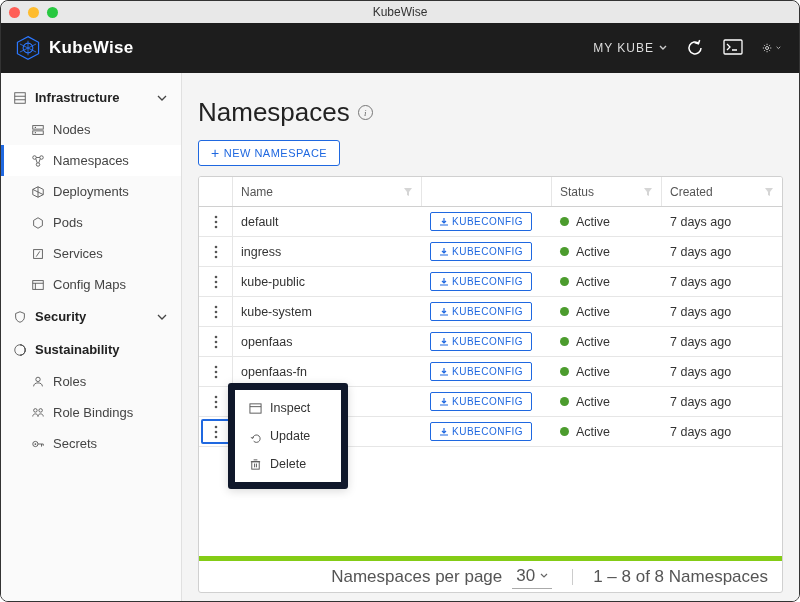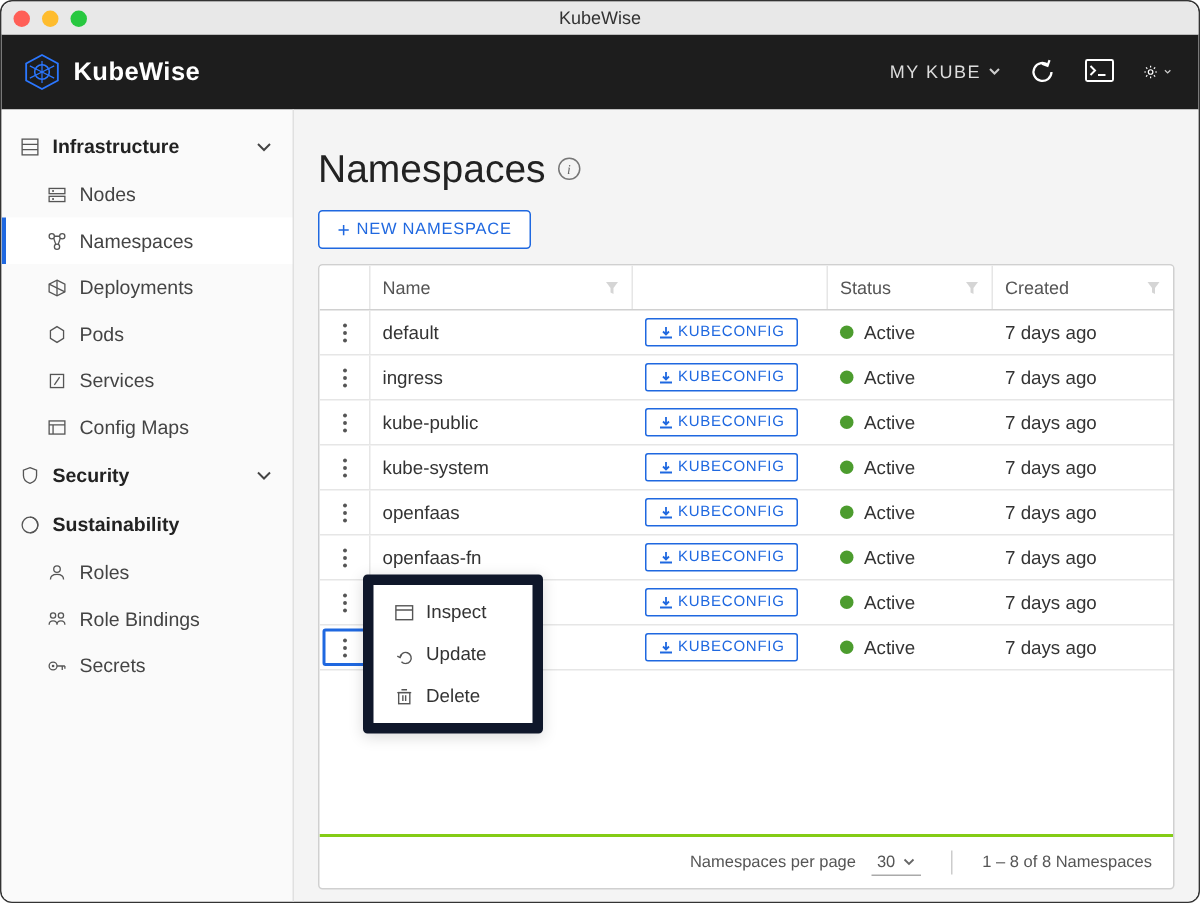--- a/index.html
+++ b/index.html
@@ -14,21 +14,21 @@
 
 .topbar { height: 50px; background: #1d1d1d; display: flex; align-items: center; padding: 0 14px; color: #fff; }
 .logo-wrap { display: flex; align-items: center; gap: 8px; }
 .logo-icon { width: 26px; height: 26px; }
 .app-name { font-size: 17px; font-weight: 600; letter-spacing: 0.3px; }
 .topbar-right { margin-left: auto; display: flex; align-items: center; gap: 18px; }
 .mykube { font-size: 12px; letter-spacing: 1px; color: #ddd; display: flex; align-items: center; gap: 5px; cursor: pointer; }
 .top-icon { width: 20px; height: 20px; cursor: pointer; display: flex; align-items: center; justify-content: center; }
 
 .body { display: flex; height: calc(602px - 22px - 50px); }
-.sidebar { width: 195px; background: #fafafa; border-right: 1px solid #e0e0e0; overflow-y: auto; padding-top: 8px; }
+.sidebar { width: 181px; background: #fafafa; border-right: 1px solid #e0e0e0; overflow-y: auto; padding-top: 8px; }
 .side-group { font-size: 13px; color: #222; padding: 9px 14px 9px 12px; display: flex; align-items: center; gap: 8px; cursor: pointer; font-weight: 600; }
 .side-group .chevron { margin-left: auto; }
 .side-item { font-size: 13px; color: #444; padding: 8px 14px 8px 30px; display: flex; align-items: center; gap: 8px; cursor: pointer; }
 .side-item.active { background: #fff; border-left: 3px solid #1f68e0; padding-left: 27px; font-weight: 500; }
 .side-icon { width: 14px; height: 14px; flex-shrink: 0; }
 
 .main { flex: 1; background: #f4f4f4; display: flex; flex-direction: column; padding: 24px 16px 10px 16px; }
 .page-title { font-size: 26px; font-weight: 300; color: #222; display: flex; align-items: center; gap: 8px; }
 .info-i { width: 15px; height: 15px; border: 1px solid #777; border-radius: 50%; display: inline-flex; align-items: center; justify-content: center; font-size: 9px; font-style: italic; color: #666; font-family: Georgia, serif; }
 .new-ns-row { margin-top: 12px; }
@@ -44,21 +44,21 @@
 .th { display: flex; align-items: center; padding: 0 8px; gap: 6px; height: 100%; }
 .th.border-r { border-right: 1px solid #e6e6e6; }
 .filter-i { margin-left: auto; opacity: 0.4; }
 .tbody { flex: 1; overflow-y: auto; position: relative; }
 .trow { display: flex; border-bottom: 1px solid #e6e6e6; height: 30px; align-items: center; font-size: 12.5px; color: #333; }
 .cell { padding: 0 8px; }
 .kebab { width: 34px; display: flex; justify-content: center; align-items: center; color: #555; border-right: 1px solid #e6e6e6; height: 100%; cursor: pointer; }
 .kebab.selected { outline: 2px solid #1f68e0; outline-offset: -4px; border-radius: 4px; }
 .kubeconfig-btn { font-size: 10px; letter-spacing: 0.5px; color: #1f68e0; border: 1px solid #1f68e0; background: #fff; padding: 3px 8px; border-radius: 2px; cursor: pointer; display: inline-flex; align-items: center; gap: 3px; }
 .status-dot { width: 9px; height: 9px; border-radius: 50%; background: #4c9c2e; display: inline-block; margin-right: 7px; }
-.table-footer { border-top: 2px solid #84cc16; height: 36px; display: flex; align-items: center; justify-content: flex-end; font-size: 11px; color: #555; padding: 0 14px; gap: 20px; }
+.table-footer { border-top: 5px solid #84cc16; height: 36px; display: flex; align-items: center; justify-content: flex-end; font-size: 17px; color: #555; padding: 0 14px; gap: 20px; }
 .per-page { display: flex; align-items: center; gap: 10px; }
 .per-page-val { display: inline-flex; align-items: center; gap: 5px; border-bottom: 1px solid #aaa; padding: 2px 4px; }
 .footer-sep { width: 1px; height: 16px; background: #ccc; }
 
 .context-menu { position: absolute; top: 176px; left: 29px; background: #fff; border: 7px solid #0f172a; border-radius: 3px; box-shadow: 0 2px 10px rgba(0,0,0,.15); padding: 4px 0; width: 120px; z-index: 10; }
 .context-menu .mi { padding: 7px 14px; font-size: 12.5px; color: #333; display: flex; align-items: center; gap: 8px; cursor: pointer; }
 
 svg { display: block; }
 </style>
 </head>

